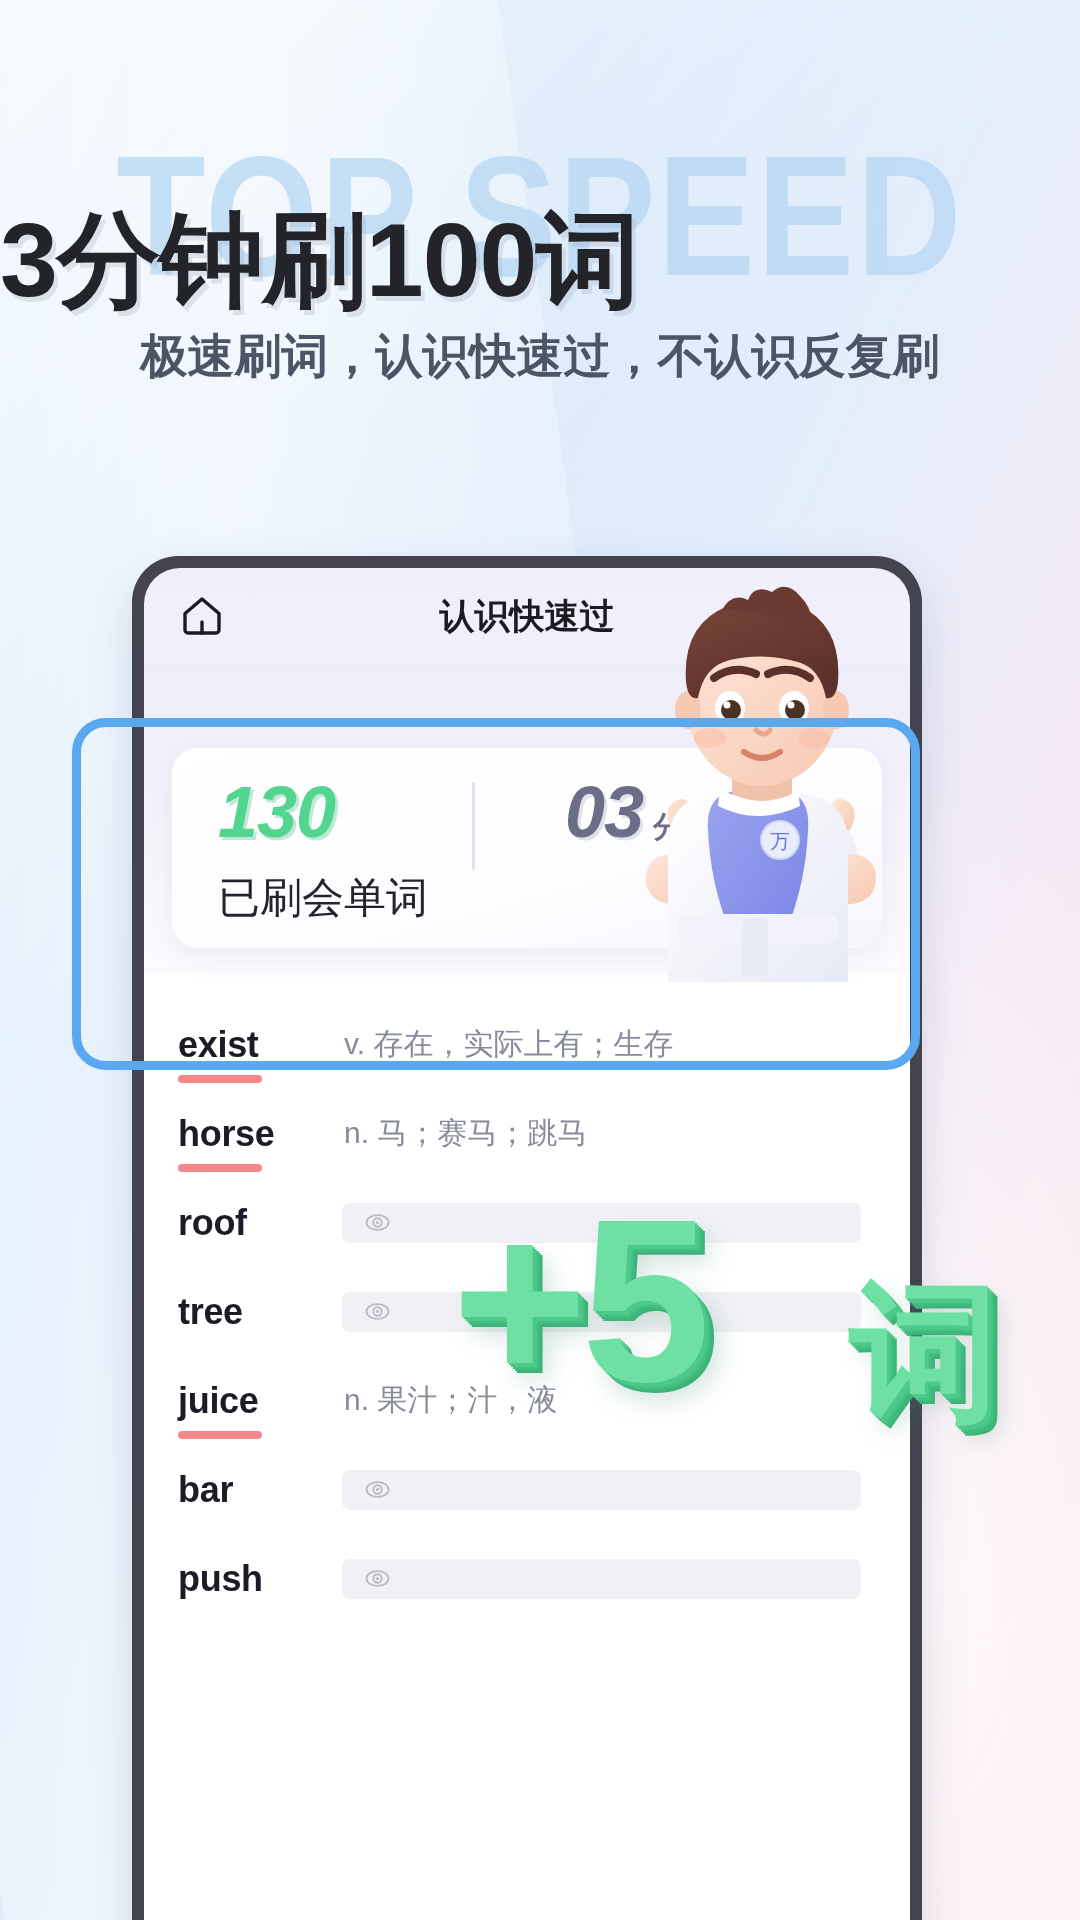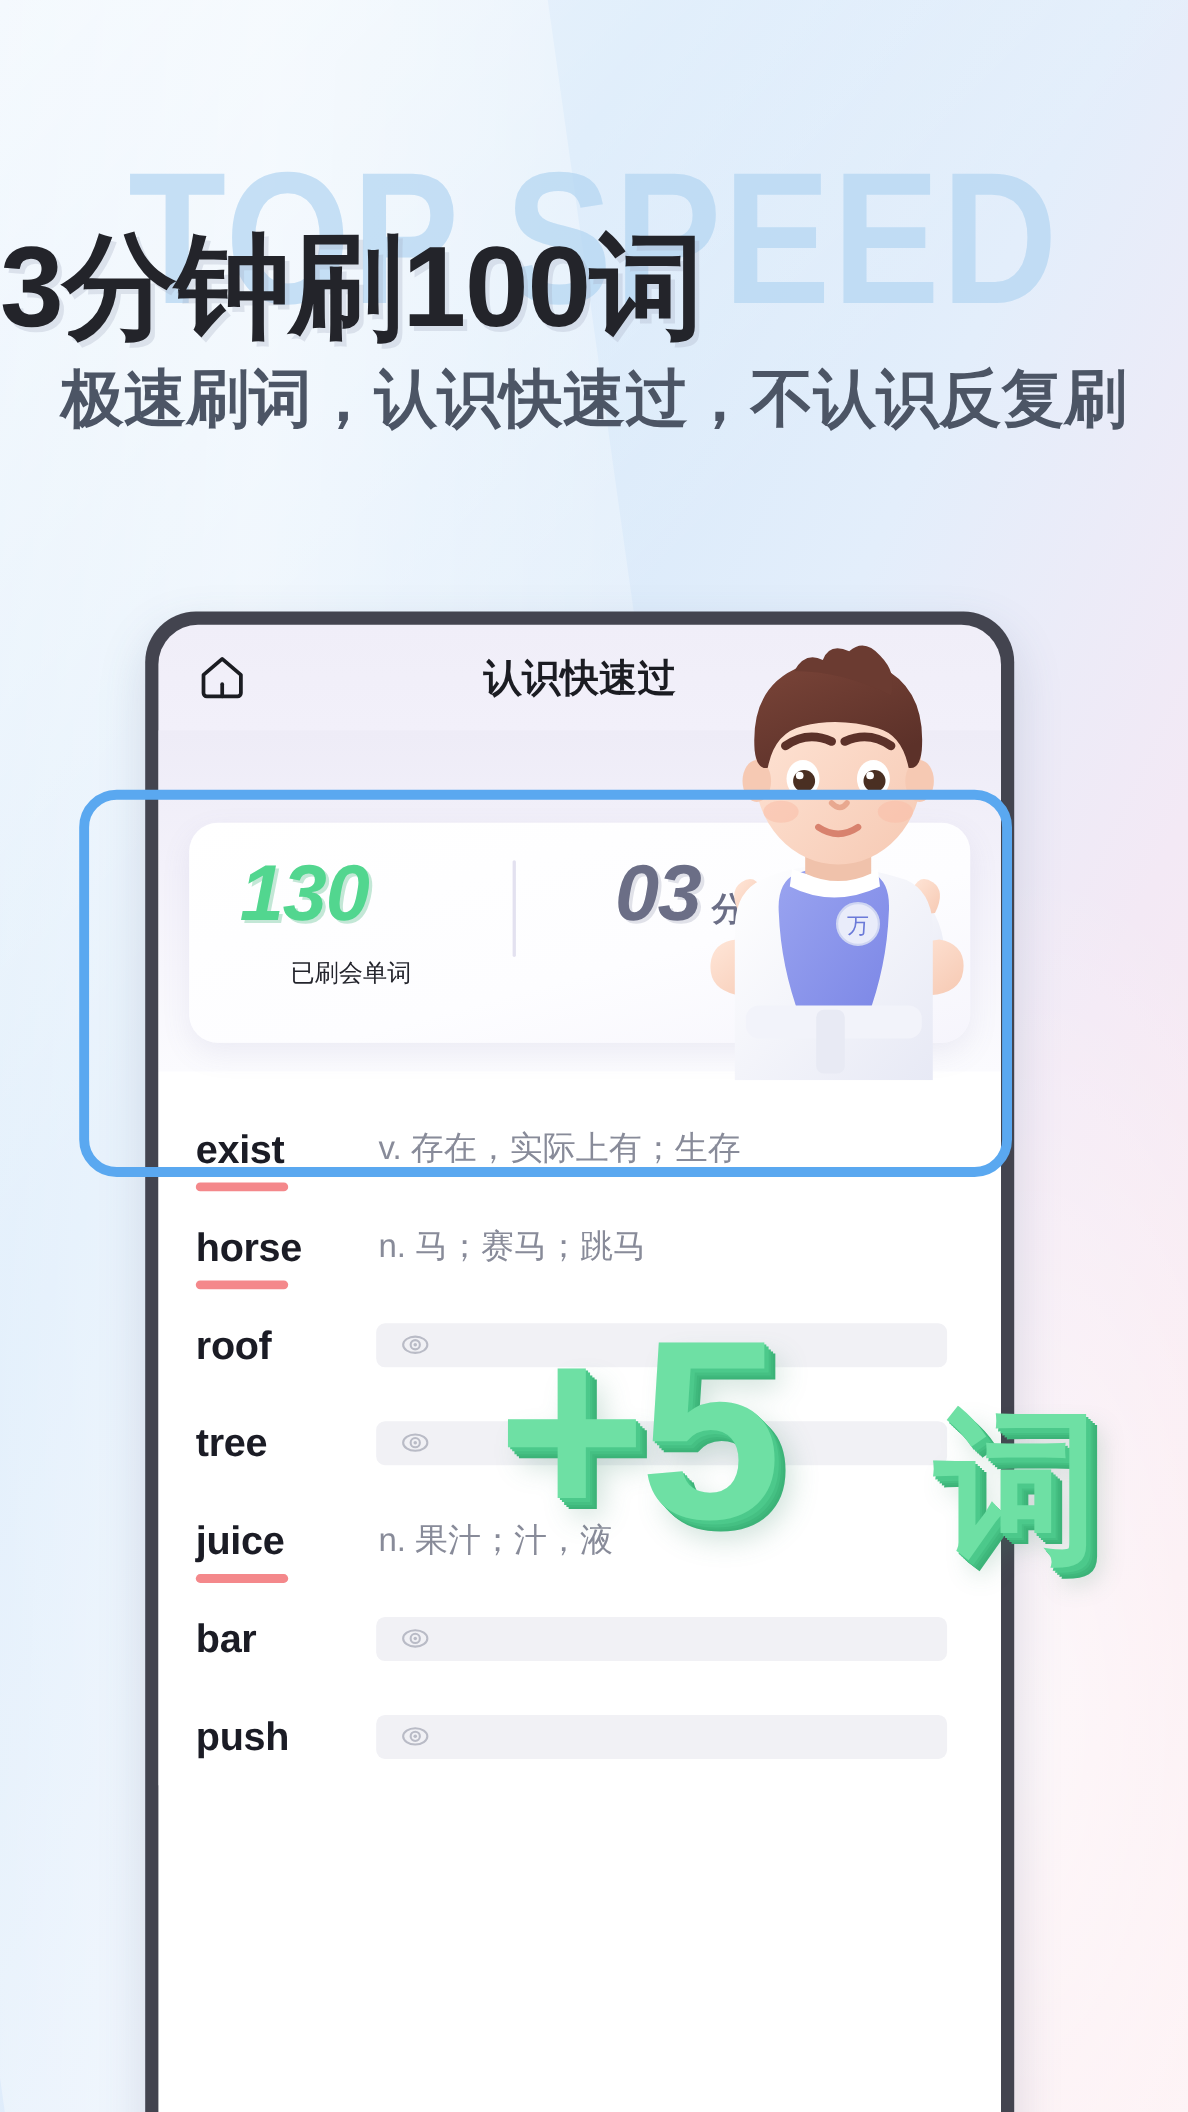--- a/index.html
+++ b/index.html
@@ -50,21 +50,21 @@
     text-align:left;
     font-size:104px; font-weight:bold; color:#23242a;
     letter-spacing:-1px;
     text-shadow:4px 5px 0 rgba(160,170,190,.28);
     white-space:nowrap;
   }
 
   .subhead {
     position:absolute; left:0; top:325px; width:1080px;
     text-align:center;
-    font-size:57px; font-weight:bold; color:#4c5565;
+    font-size:47px; font-weight:bold; color:#4c5565;
     letter-spacing:0px;
     white-space:nowrap;
   }
 
   
   .phone {
     position:absolute; left:132px; top:556px;
     width:790px; height:1400px;
     background:#43444f;
     border-radius:46px 46px 0 0;
@@ -120,21 +120,21 @@
     display:flex; align-items:baseline;
   }
   .stat-value.green { color:#52d68f; text-shadow:3px 3px 0 rgba(60,180,120,.30); }
   .stat-value.gray  { color:#6b6e86; text-shadow:3px 3px 0 rgba(110,115,145,.20); }
   .stat-unit {
     font-size:30px; font-weight:bold; font-style:normal;
     margin-left:10px; color:#6b6e86; text-shadow:none;
   }
   .stat-label {
     margin-top:22px;
-    font-size:22px; color:#23242c; font-weight:normal;margin-left:46px;
+    font-size:42px; color:#23242c; font-weight:normal;
   }
   .stat-divider {
     width:3px; height:88px; margin-top:34px;
     background:#e3e1f0; border-radius:2px;
     flex:0 0 auto;
   }
 
   
   .mascot { position:absolute; right:6px; bottom:-8px; width:330px; height:420px; }
 

